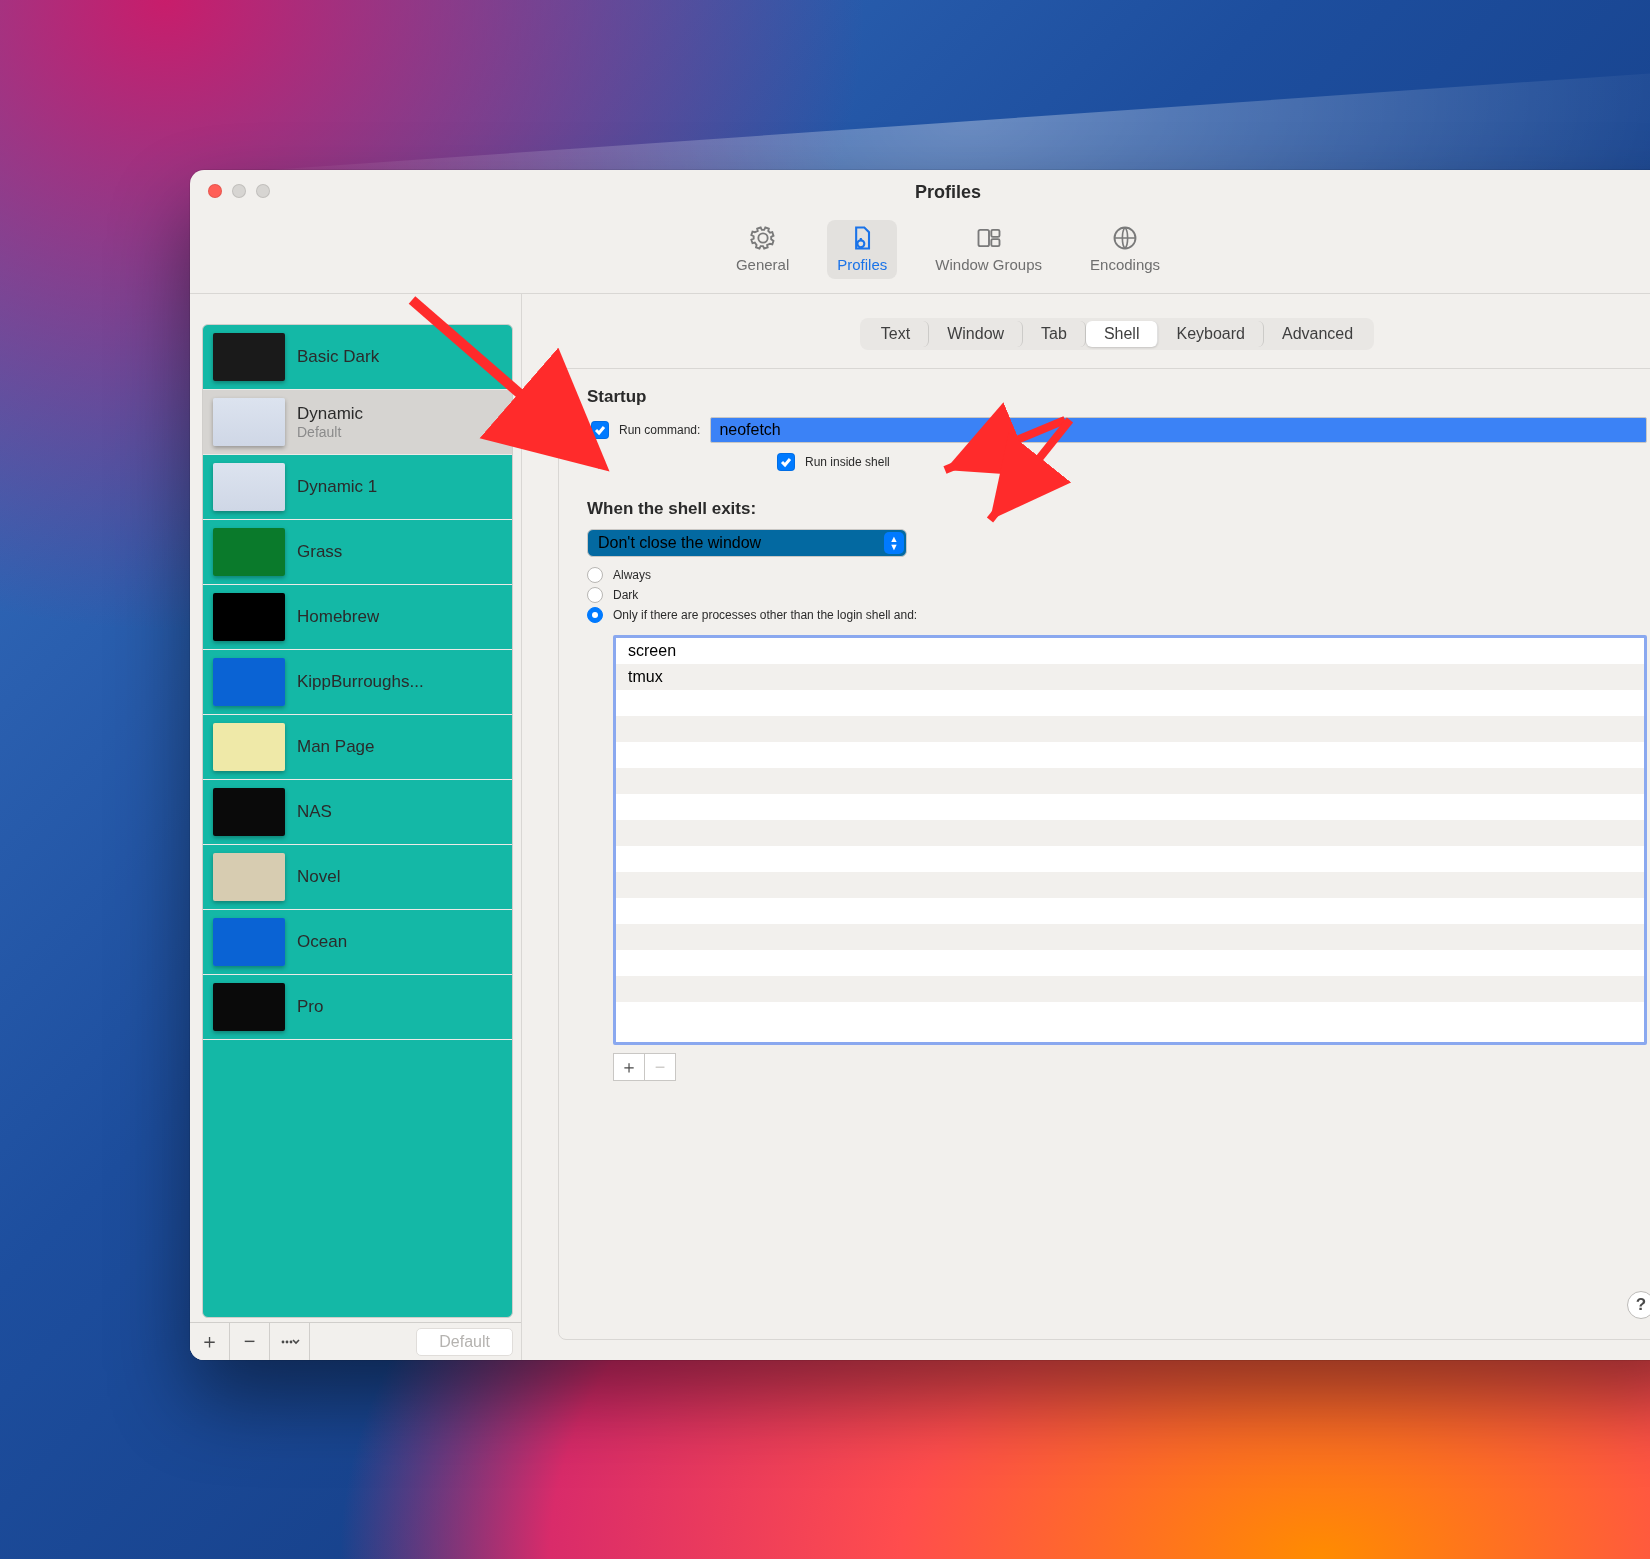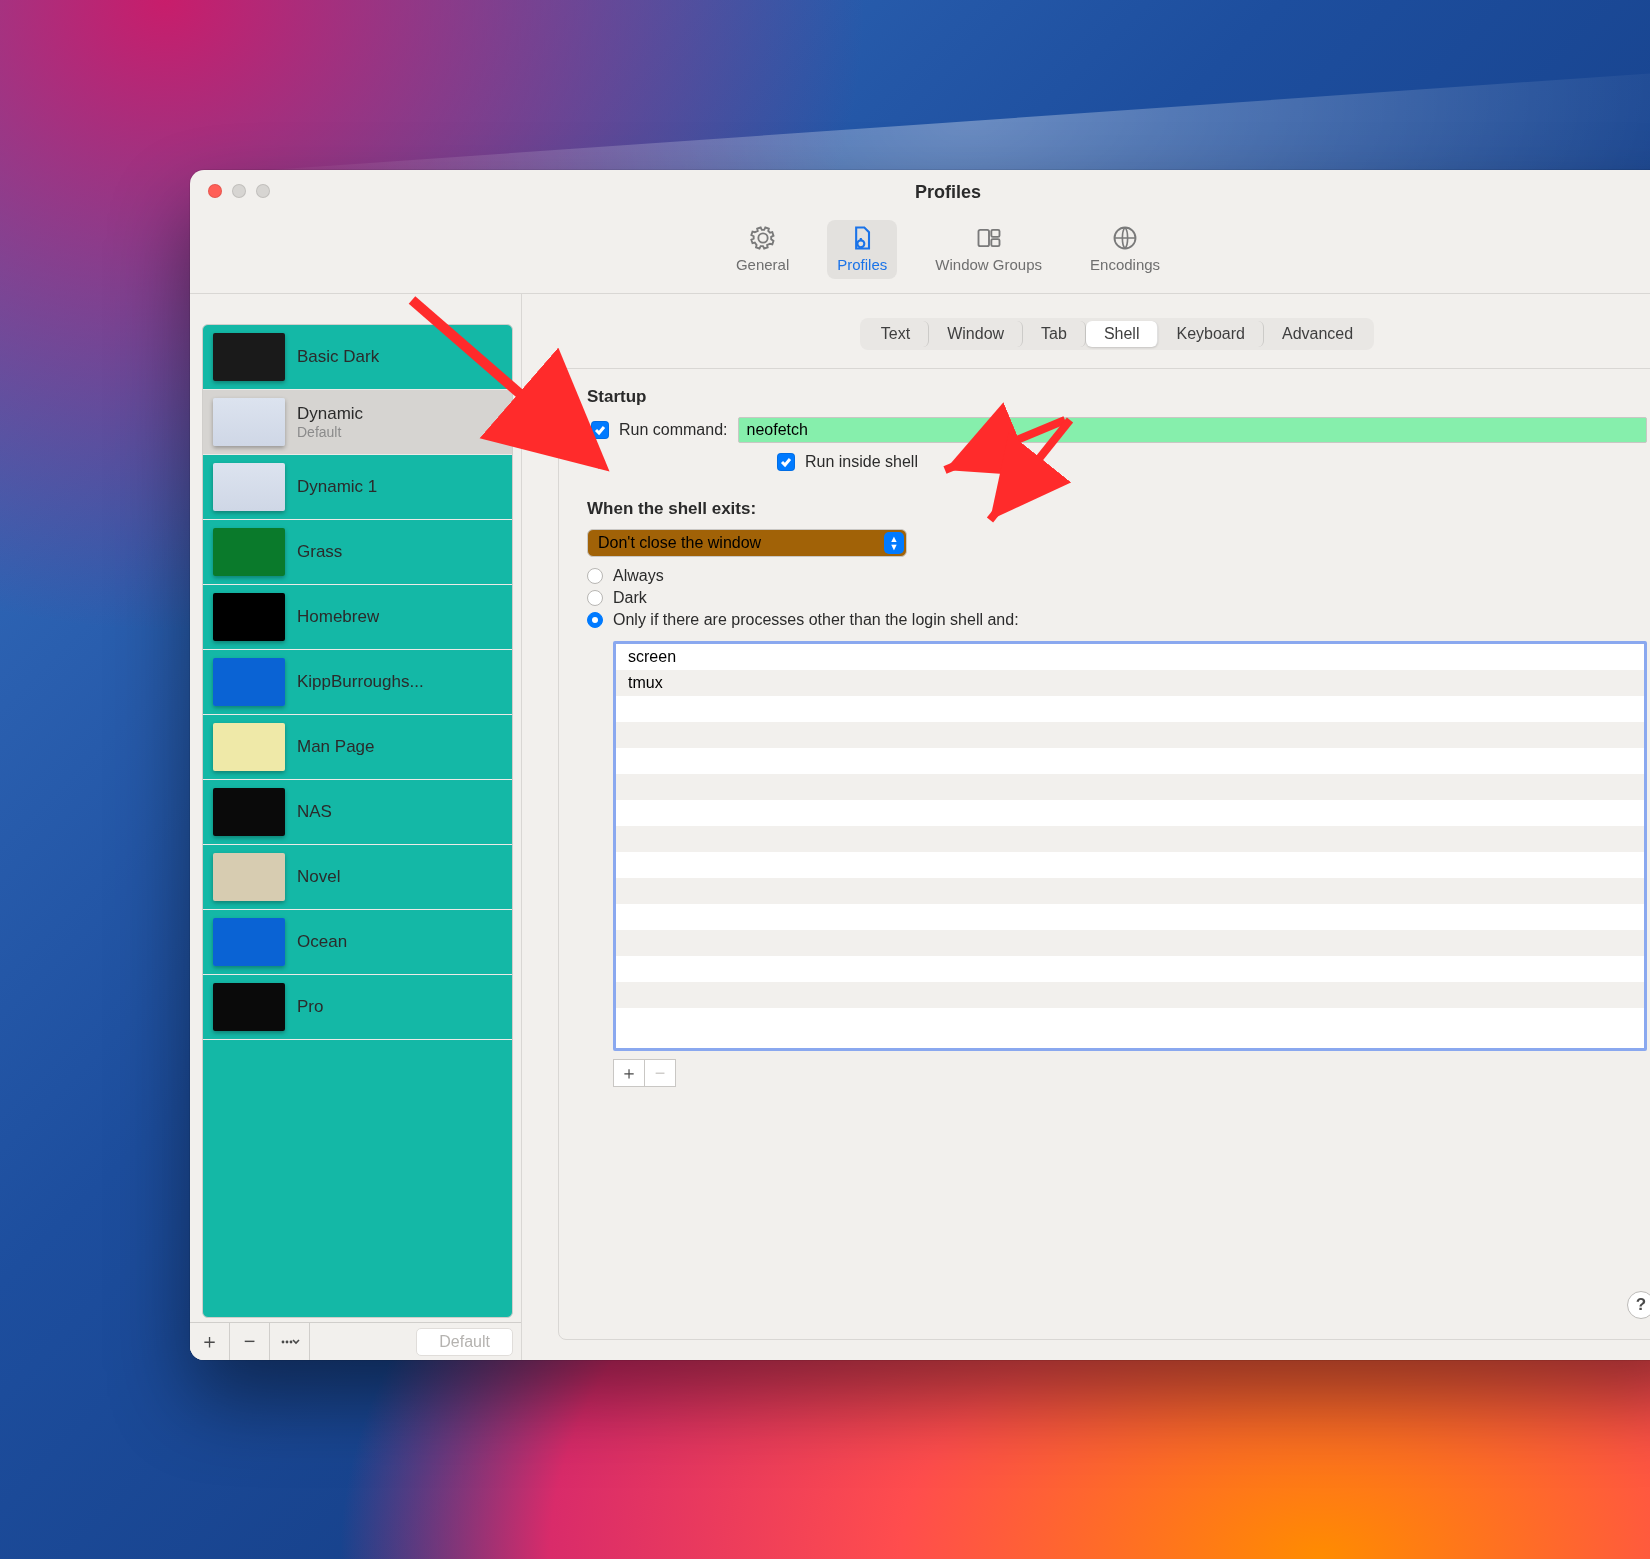--- a/index.html
+++ b/index.html
@@ -184,34 +184,34 @@
 
   .sec-heading { font-weight: 700; font-size: 17px; color: #2b2b2b; margin-bottom: 10px; }
   .row { display: flex; align-items: center; gap: 10px; margin-bottom: 10px; }
   .check {
     width: 18px; height: 18px; border-radius: 4px;
     background: #007aff;
     display: inline-flex; align-items: center; justify-content: center;
     box-shadow: inset 0 0 0 1px rgba(0,0,0,0.1);
   }
   .check svg { width: 12px; height: 12px; stroke: #fff; stroke-width: 3; fill: none; }
-  .lbl { font-size: 16px; color: #2b2b2b; }
+  .lbl { font-size: 12px; color: #2b2b2b; }
   .textfield {
     flex: 1;
     height: 26px;
-    background: #86efac;
+    background: #3b82f6;
     border: 1px solid #c9c7c4;
     border-radius: 2px;
     padding: 2px 8px;
     font-size: 16px;
   }
 
   .popup {
     display: inline-flex; align-items: center; justify-content: space-between;
-    background: #a16207;
+    background: #0369a1;
     border: 1px solid #c9c7c4;
     border-radius: 6px;
     padding: 2px 2px 2px 10px;
     min-width: 320px;
     font-size: 16px;
   }
   .popup .arrows {
     width: 20px; height: 22px;
     background: #007aff; border-radius: 5px;
     display: flex; flex-direction: column; align-items: center; justify-content: center; gap: 0px;

